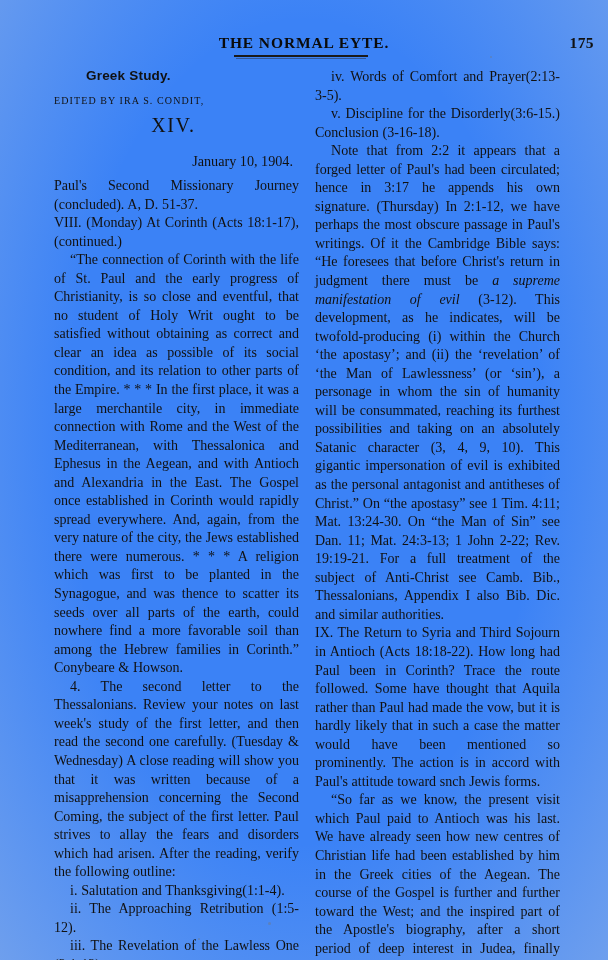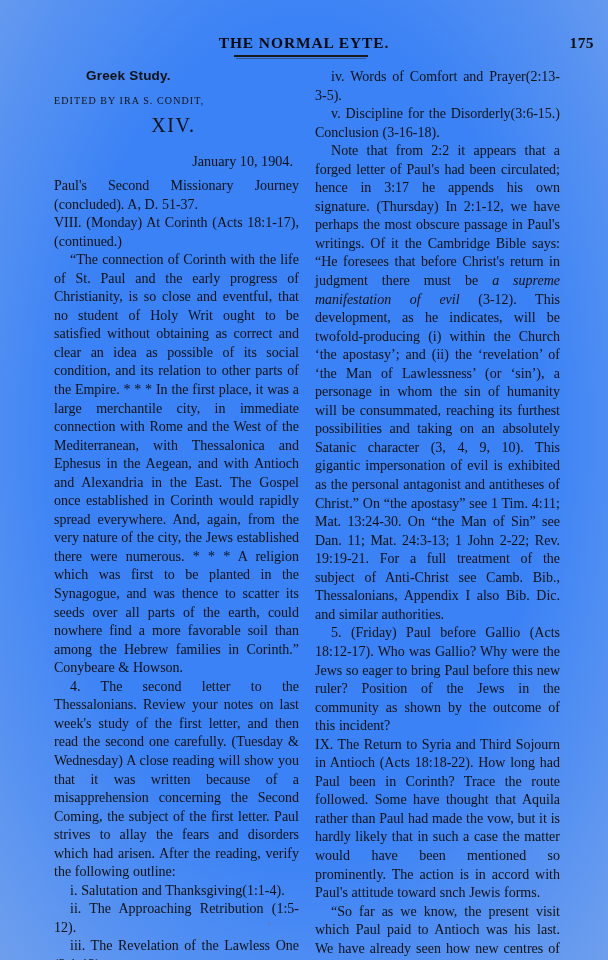--- a/index.html
+++ b/index.html
@@ -181,21 +181,20 @@
     </div>
 
     <div class="col col-right">
 
       <p class="body indent">iv. Words of Comfort and Prayer(2:13-3-5).</p>
 
       <p class="body indent">v. Discipline for the Disorderly(3:6-15.) Conclusion (3-16-18).</p>
 
       <p class="body indent"><span>Note that from 2:2 it appears that a forged letter of Paul's had been circulated; hence in 3:17 he appends his own signature.  (Thursday) In 2:1-12, we have perhaps the most obscure passage in Paul's writings.  Of it the Cambridge Bible says:  “He foresees that before Christ's return in judgment there must be </span><span class="ital">a supreme  manifestation of evil</span><span> (3-12). This development, as he indicates, will be twofold-producing (i) within the Church ‘the apostasy’; and (ii) the ‘revelation’ of ‘the Man of Lawlessness’ (or ‘sin’), a personage in whom the sin of humanity will be consummated, reaching its furthest possibilities and taking on an absolutely Satanic character (3, 4, 9, 10). This gigantic impersonation of evil is exhibited as the personal antagonist and antitheses of Christ.”  On “the apostasy” see 1 Tim. 4:11; Mat. 13:24-30. On “the Man of Sin” see Dan. 11; Mat. 24:3-13; 1 John 2-22; Rev. 19:19-21.   For a full treatment of the subject of Anti-Christ see Camb. Bib., Thessalonians, Appendix I also Bib. Dic. and similar authorities.</span></p>
 
-      <p class="body indent">5.  (Friday) Paul before Gallio (Acts 18:12-17).   Who was Gallio?   Why were the Jews so eager to bring Paul before this new ruler?  Position of the Jews in the community as shown by the outcome of this incident?</p>
 
       <p class="body hang">IX.   The Return to Syria and Third Sojourn in Antioch (Acts 18:18-22). How long had Paul been in Corinth? Trace the route followed.   Some have thought that Aquila rather than Paul had made the vow, but it is hardly likely that in such a case the matter would have been mentioned so prominently. The action is in accord with Paul's attitude toward snch Jewis forms.</p>
 
       <p class="body indent">“So far as we know, the present visit which Paul paid to Antioch was his last. We have already seen how new centres of Christian life had been established by him in the Greek cities of the Aegean. The course of the Gospel is further and further toward the West; and the inspired part of the Apostle's biography, after a short period of deep interest in Judea, finally centres in Rome.” C. &amp; H. (Saturday) Review the week's work “But the Lord is faithful, who shall establish you and guard you from the evil one.” II Thess. 3:3.</p>
     </div>
   </div>
 
   <div class="speck" style="left:268px; top:922px; width:3px; height:3px;"></div>
   <div class="speck" style="left:198px; top:938px; width:2px; height:2px;"></div>
   <div class="speck" style="left:490px; top:56px;  width:2px; height:2px;"></div>

